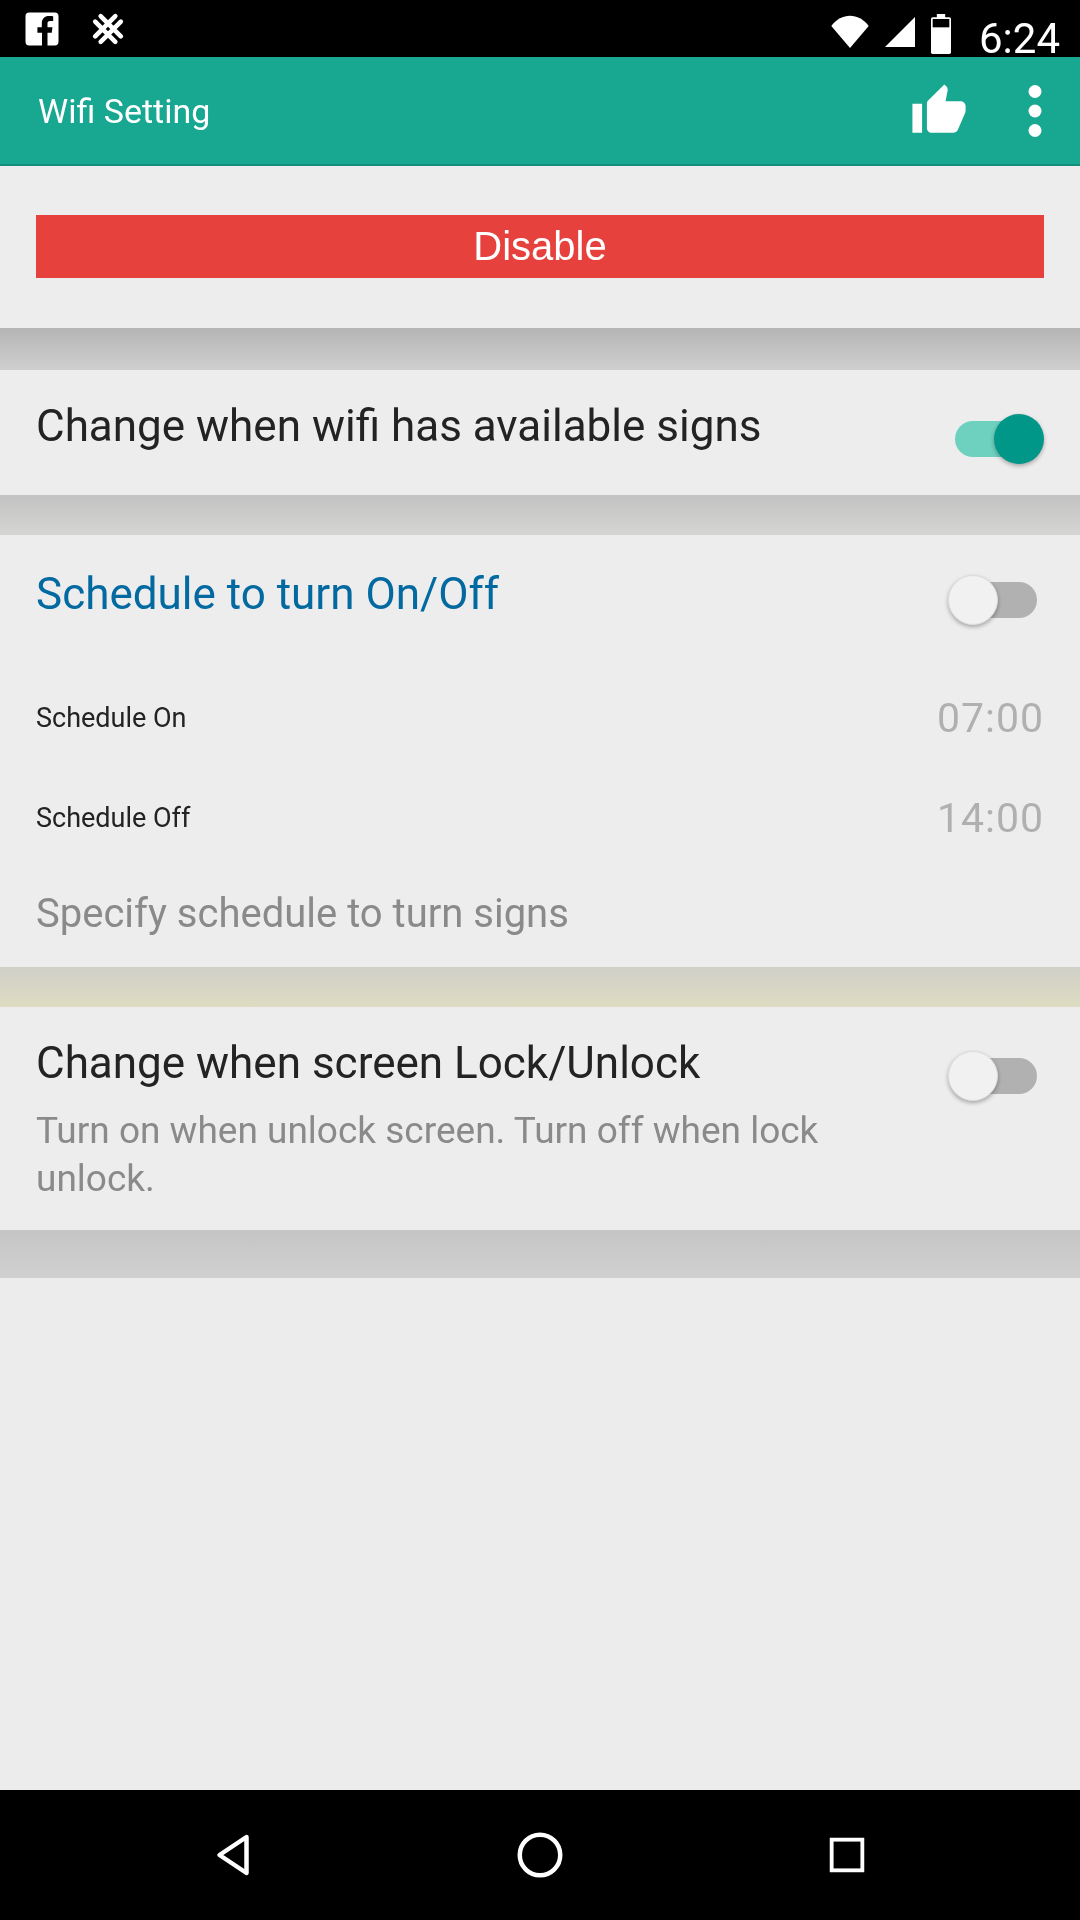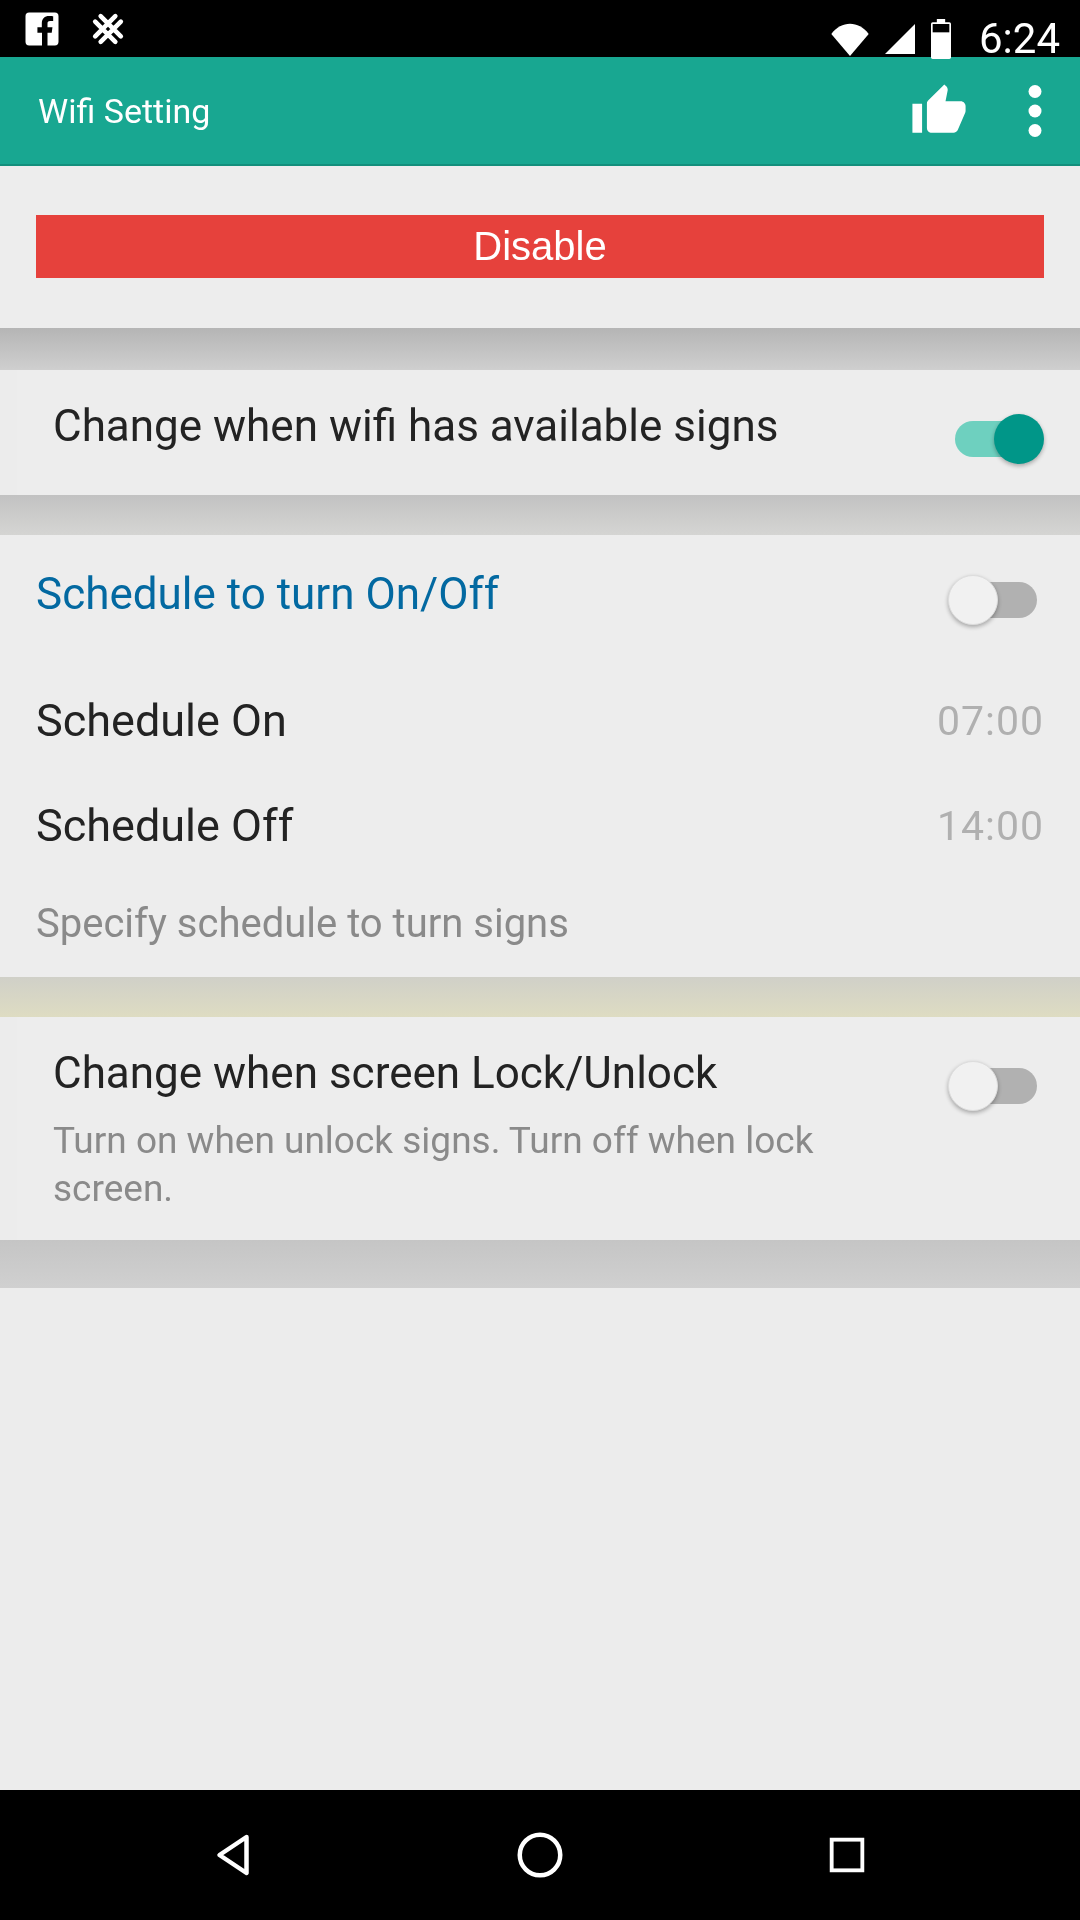--- a/index.html
+++ b/index.html
@@ -2,57 +2,57 @@
 <html><head>
   <meta charset="utf-8">
   <style>
     * { margin: 0; padding: 0; box-sizing: border-box; }
     html, body { width: 1080px; height: 1920px; overflow: hidden; font-family: Roboto, -apple-system, sans-serif; background: #000; }
     
     .screen { width: 1080px; height: 1920px; background: #000; position: relative; }
     
     .status-bar { height: 57px; background: #000; display: flex; align-items: center; padding: 0 20px; color: #fff; }
     .status-left { display: flex; gap: 22px; align-items: center; }
-    .status-right { margin-left: auto; display: flex; align-items: center; gap: 10px; margin-top: 20px; }
+    .status-right { margin-left: auto; display: flex; gap: 10px; margin-top: 20px; }
     .status-time { font-size: 42px; font-weight: 400; margin-left: 16px; }
     
     .app-bar { height: 109px; background: #18A791; display: flex; align-items: center; padding: 0 38px 0 38px; color: #fff; border-bottom: 2px solid #138f7c; }
     .app-title { font-size: 34px; font-weight: 400; }
     .app-actions { margin-left: auto; display: flex; align-items: center; gap: 60px; }
     
     .content { background: #ECECEC; height: calc(1920px - 57px - 109px - 130px); overflow: hidden; }
     
     .section { background: #EDEDED; }
     .disable-section { padding: 49px 36px 50px 36px; }
     .disable-button { width: 100%; height: 63px; background: #E6413C; color: #fff; border: none; font-size: 40px; font-weight: 400; cursor: pointer; }
     
     .divider { height: 42px; background: linear-gradient(#b5b5b5, #cfcfcf); }
     .divider2 { height: 40px; background: linear-gradient(#c2c2c2, #d5d5d3); }
     .divider3 { height: 40px; background: linear-gradient(#d0d0c8, #dedcc2); }
     .divider4 { height: 48px; background: linear-gradient(#c5c5c5, #d0d0d0); }
     
-    .setting-row { padding: 28px 36px; margin-left: 17px; }
+    .setting-row { padding: 28px 36px; }
     .setting-row.with-toggle { display: flex; align-items: flex-start; gap: 30px; }
     .setting-text { flex: 1; }
     .setting-title { font-size: 44px; color: #232323; line-height: 1.28; }
     .setting-desc { font-size: 37px; color: #8A8A8A; margin-top: 16px; line-height: 1.28; }
     
     .toggle { width: 96px; height: 57px; position: relative; flex-shrink: 0; margin-top: 12px; cursor: pointer; }
     .toggle-track { position: absolute; width: 82px; height: 36px; border-radius: 18px; top: 50%; left: 50%; transform: translate(-50%, -50%); }
     .toggle-thumb { position: absolute; width: 50px; height: 50px; border-radius: 50%; top: 50%; transform: translateY(-50%); box-shadow: 0 2px 4px rgba(0,0,0,0.3); }
     .toggle.on .toggle-track { background: #6ED0BF; }
     .toggle.on .toggle-thumb { background: #009688; right: 0; }
     .toggle.off .toggle-track { background: #B1B1B1; }
     .toggle.off .toggle-thumb { background: #F1F1F1; left: 0; border: 1px solid #ddd; }
     
     .schedule-section { padding: 24px 36px 30px; }
     .schedule-header { display: flex; align-items: center; margin-bottom: 40px; }
     .schedule-title { font-size: 44px; color: #0369a1; flex: 1; }
     .schedule-row { display: flex; justify-content: space-between; align-items: center; padding: 26px 0; }
-    .schedule-label { font-size: 45px; color: #232323; }
+    .schedule-label { font-size: 27px; color: #232323; }
     .schedule-value { font-size: 41px; color: #B0B0B0; letter-spacing: 1px; }
     .schedule-hint { font-size: 40px; color: #8A8A8A; margin-top: 22px; }
     
     .nav-bar { position: absolute; bottom: 0; width: 100%; height: 130px; background: #000; display: flex; align-items: center; justify-content: space-around; padding: 0 80px; }
     .nav-item { width: 80px; height: 80px; display: flex; align-items: center; justify-content: center; cursor: pointer; }
     
     svg { display: block; }
   </style>
 </head>
 <body>
@@ -149,21 +149,21 @@
         <span class="schedule-value">14:00</span>
       </div>
       <div class="schedule-hint">Specify schedule to turn signs</div>
     </div>
 
     <div class="divider3"></div>
 
     <div class="section setting-row with-toggle">
       <div class="setting-text">
         <div class="setting-title">Change when screen Lock/Unlock</div>
-        <div class="setting-desc">Turn on when unlock signs. Turn off when lock screen.</div>
+        <div class="setting-desc">Turn on when unlock screen. Turn off when lock unlock.</div>
       </div>
       <div class="toggle off">
         <div class="toggle-track"></div>
         <div class="toggle-thumb"></div>
       </div>
     </div>
 
     <div class="divider4"></div>
 
   </div>

